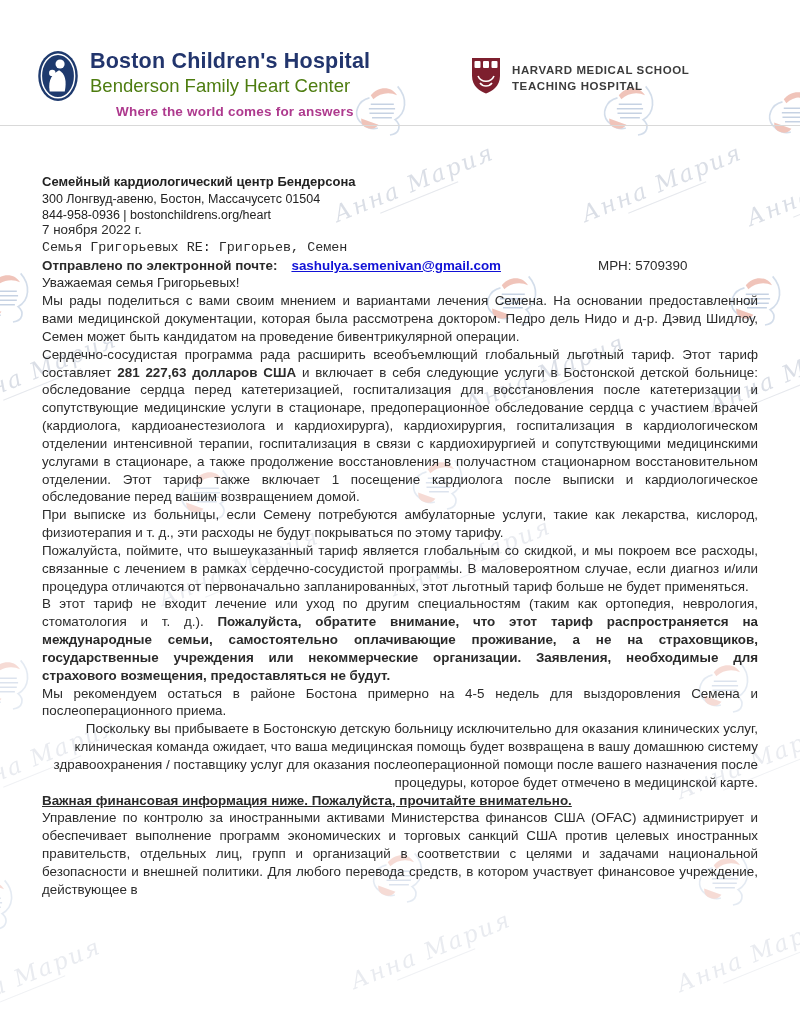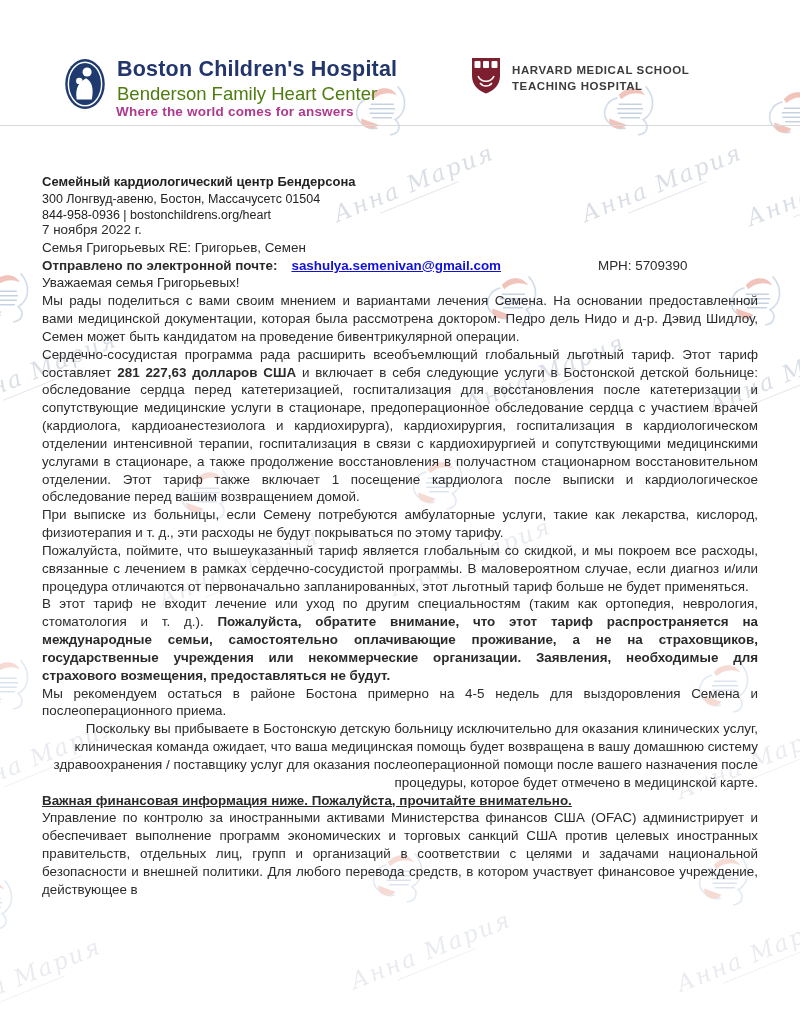--- a/index.html
+++ b/index.html
@@ -9,40 +9,40 @@
   
   .wm{position:absolute;width:180px;height:160px;z-index:1;pointer-events:none;opacity:.5;}
   .wm.faint{opacity:.3;}
   .wm-svg{position:absolute;left:14px;top:2px;width:64px;height:64px;}
   .wm-script{position:absolute;left:-6px;top:92px;width:170px;text-align:center;
              font-family:"DejaVu Serif",serif;font-style:italic;font-size:23px;
              color:#b7bfce;letter-spacing:2px;transform:rotate(-22deg);white-space:nowrap;}
   .wm-script::after{content:"";display:block;width:84px;height:1px;background:#ccd1db;margin:2px auto 0;}
 
   
-  .bch{position:absolute;left:64px;top:50px;display:flex;gap:11px;z-index:2;margin-top:8px;}
+  .bch{position:absolute;left:37px;top:50px;display:flex;gap:11px;z-index:2;}
   .bch-name{font-size:21.5px;font-weight:bold;color:#22356d;line-height:1.05;letter-spacing:.2px;}
   .bch-center{font-size:18.5px;color:#4d7c0f;margin-top:2px;}
   .bch-tagline{position:absolute;left:116px;top:104px;font-size:13.5px;font-weight:bold;
                color:#ae3a8e;z-index:2;letter-spacing:.2px;}
   .rule{position:absolute;left:0;top:125px;width:800px;height:1px;background:#d9d9d9;z-index:2;}
   .hms{position:absolute;left:470px;top:56px;display:flex;gap:10px;align-items:flex-end;z-index:2;}
   .hms-text{font-size:11.5px;font-weight:bold;color:#3c3c3c;letter-spacing:.6px;line-height:1.4;margin-top:2px;}
 
   
   .contact{position:absolute;left:42px;top:142px;font-size:12.5px;line-height:1.3;color:#222;z-index:2;margin-top:32px;}
   .contact-name{font-weight:bold;font-size:13px;}
 
   
   .letter{position:absolute;left:42px;top:221px;width:716px;font-size:13.4px;
           line-height:1.33;color:#2b2b2b;z-index:2;}
   .letter p{margin:0;}
   .para{margin-top:17px;text-align:justify;}
   .para.left{text-align:right;}
-  .recipient{margin-top:9px;}
+  .recipient{margin-top:9px;font-family:Liberation Mono, monospace;}
   .email-row{position:relative;margin-top:5px;}
   .sent-label{font-weight:bold;margin-right:14px;}
   .email-link{color:#1111d6;font-weight:bold;text-decoration:underline;cursor:pointer;}
   .mrn{position:absolute;left:556px;top:0;color:#2b2b2b;}
   .salutation{margin-top:42px;}
   .fin-heading{margin-top:17px;font-weight:bold;text-decoration:underline;}
 </style>
 </head>
 <body>
 

